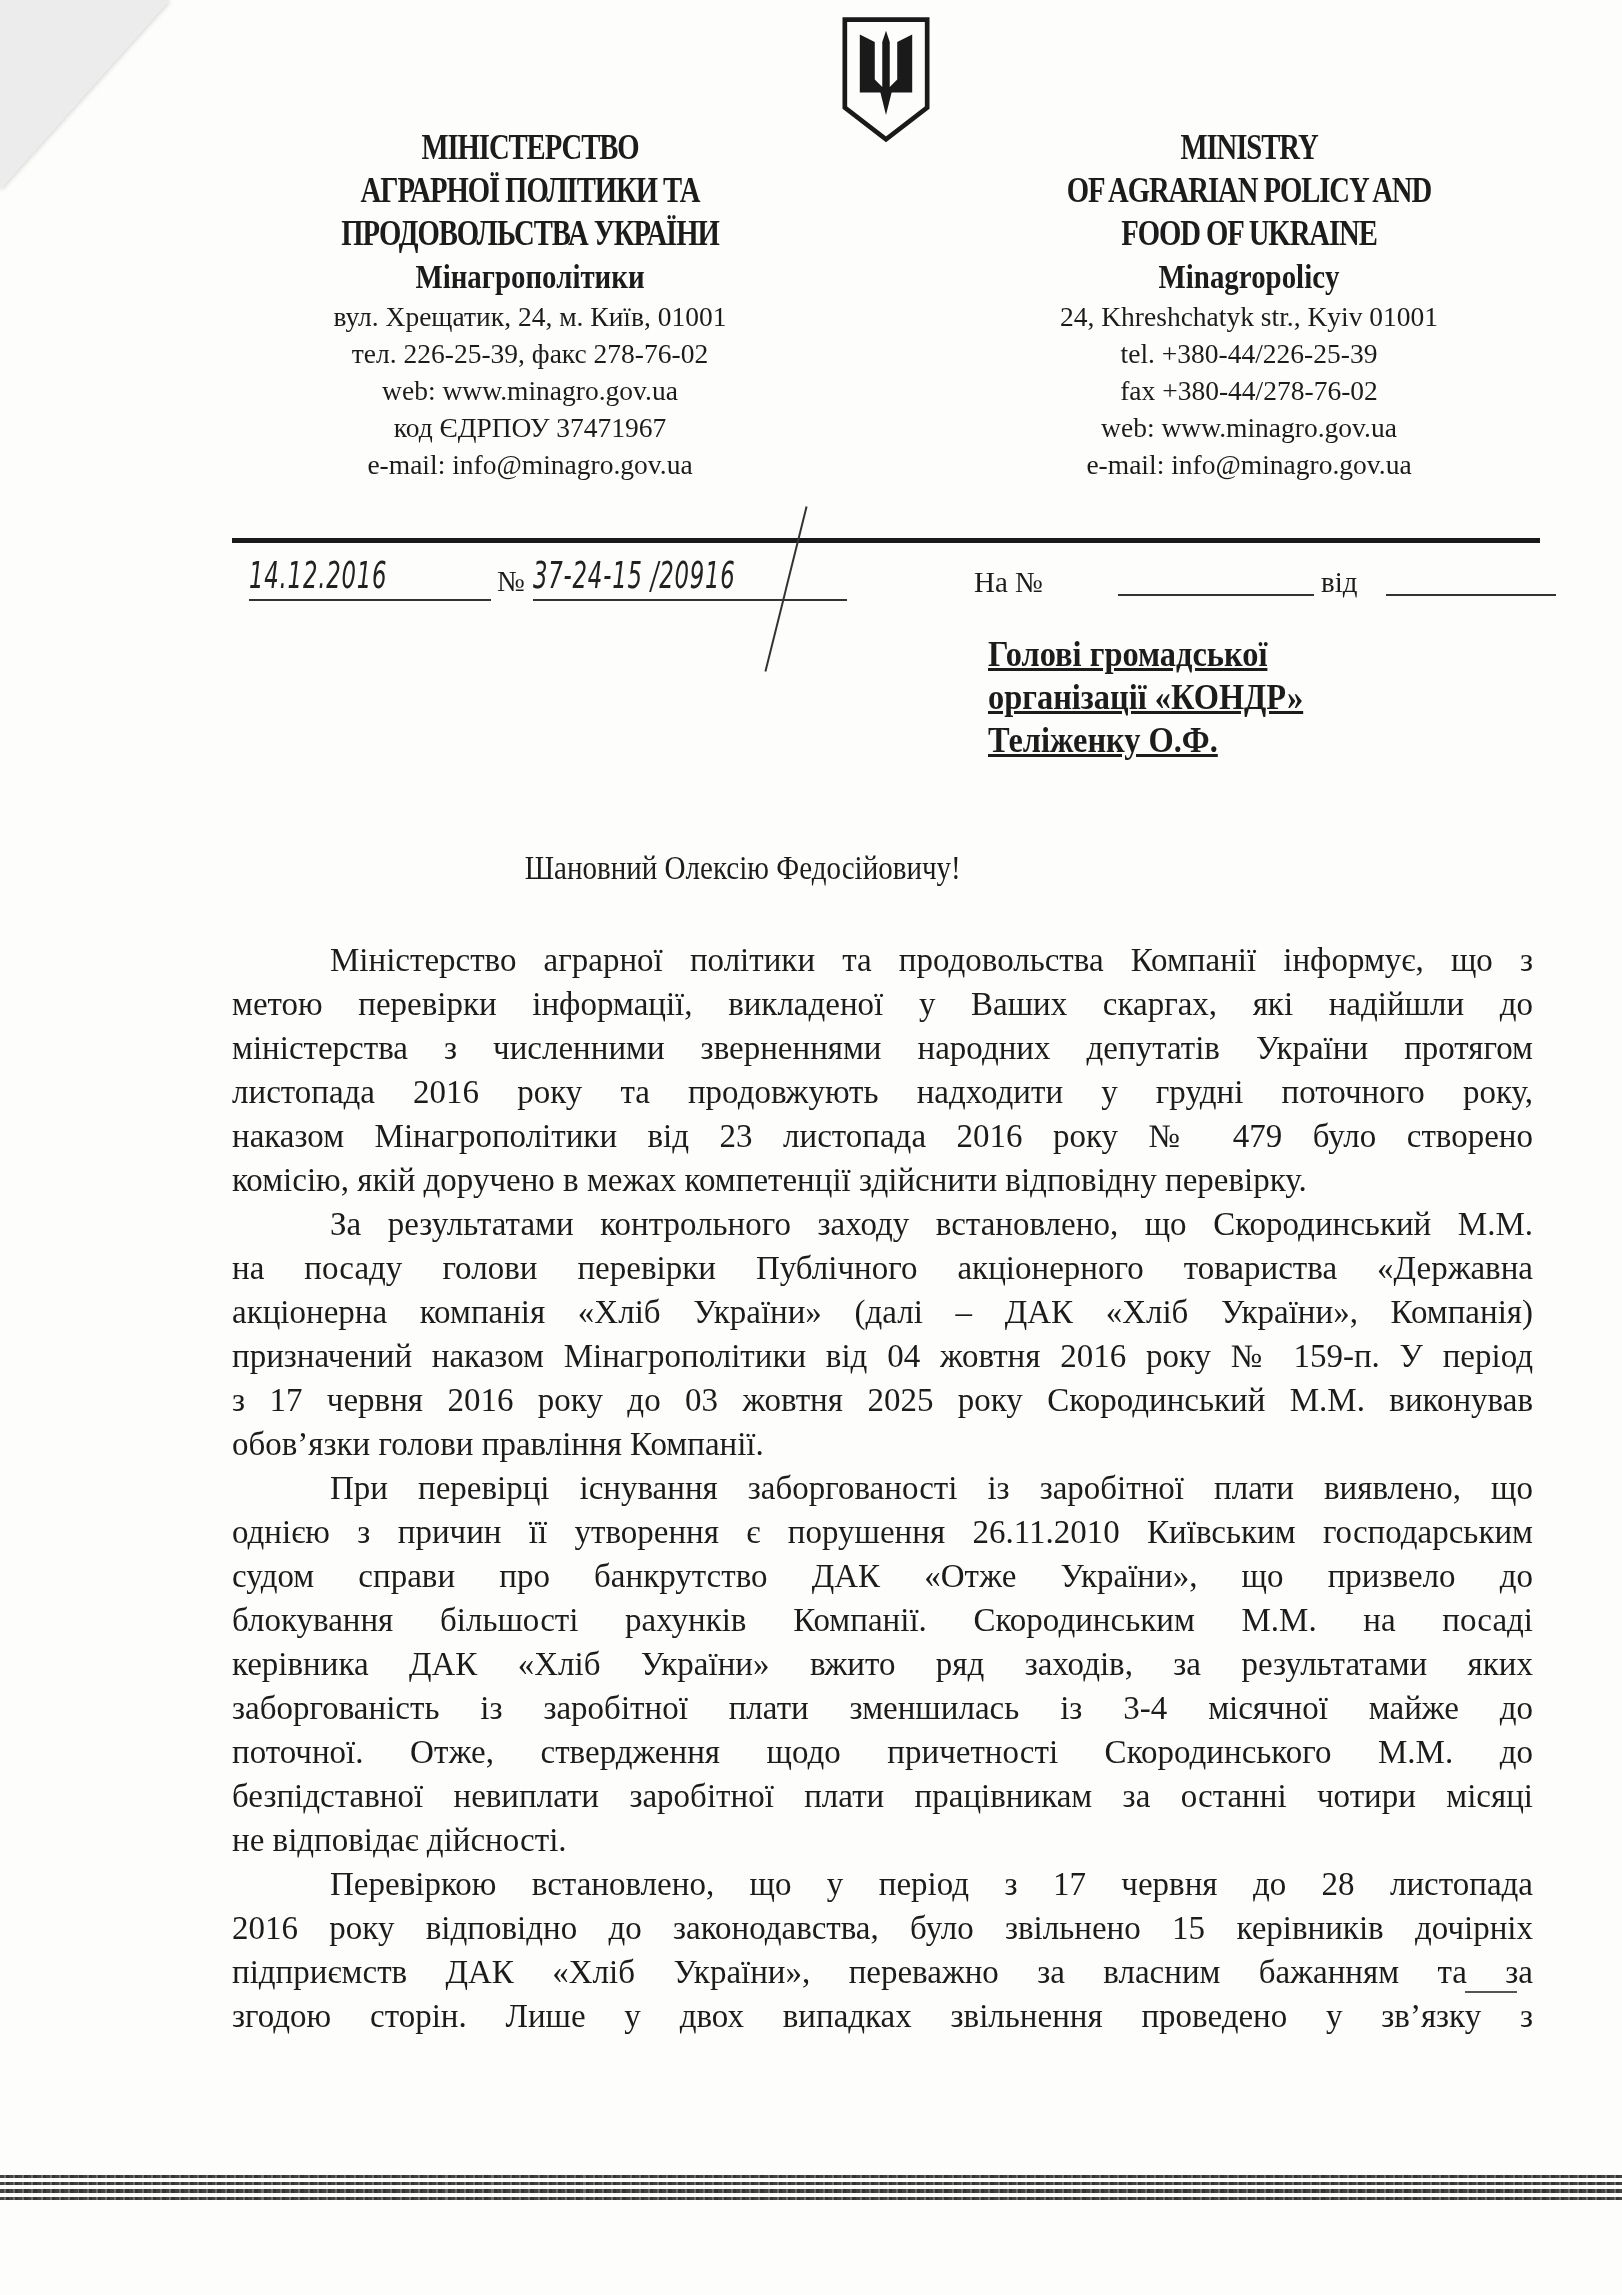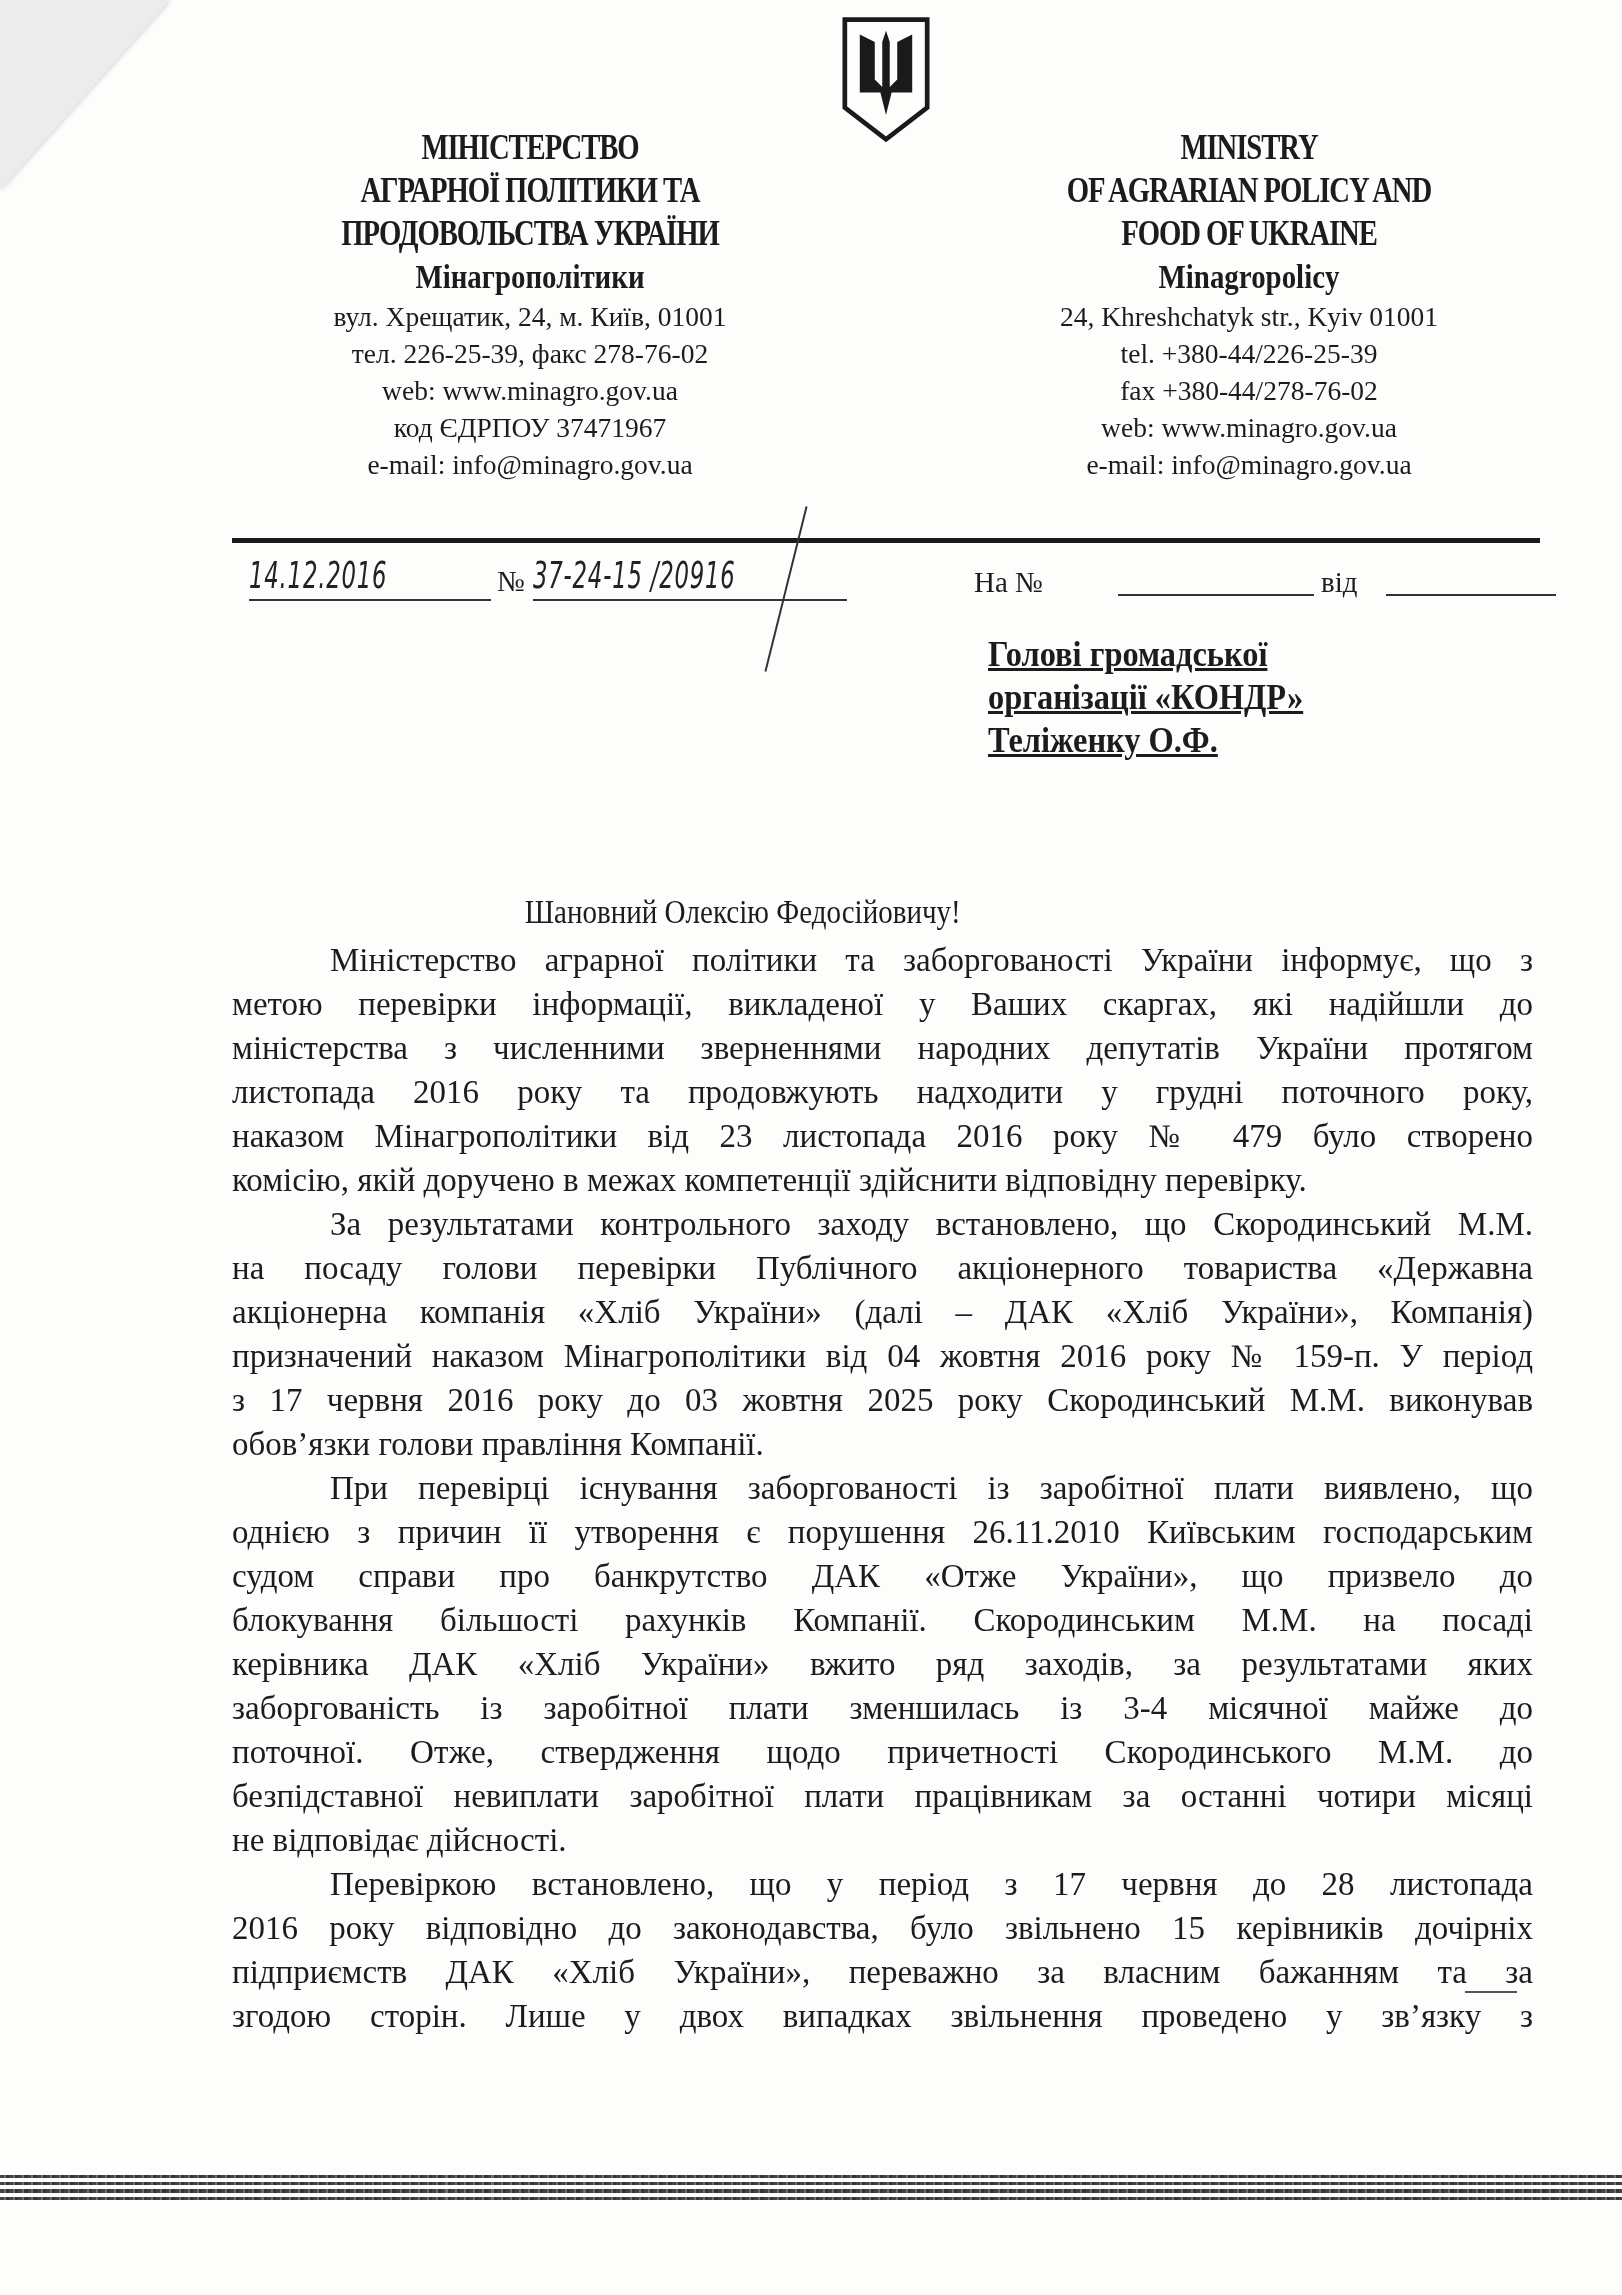--- a/index.html
+++ b/index.html
@@ -25,21 +25,21 @@
   .date-field { position:absolute; left:6.5px; top:0; width:242px; border-bottom:2.6px solid #333; height:46px; }
   .no-label { position:absolute; left:255px; top:11.8px; font-size:29px; }
   .num-field { position:absolute; left:291px; top:0; width:314px; border-bottom:2.6px solid #333; height:46px; }
   .slash { position:absolute; left:785px; top:504px; width:2px; height:170px; background:#333; transform:rotate(14deg); }
   .on-label { position:absolute; left:732px; top:13px; font-size:29px; }
   .on-blank { position:absolute; left:876px; top:41px; width:196px; border-bottom:2.6px solid #333; }
   .from-label { position:absolute; left:1079px; top:13px; font-size:29px; }
   .from-blank { position:absolute; left:1144px; top:41px; width:170px; border-bottom:2.6px solid #333; }
   .addressee { position:absolute; left:988px; top:633px; font-weight:bold; font-size:36px; line-height:43px;text-decoration:underline; }
   .addressee div { transform:scaleX(0.9); transform-origin:left; white-space:nowrap; }
-  .salutation { position:absolute; left:0; width:1485px; top:850px; text-align:center; font-size:33px;margin-top:44px; }
+  .salutation { position:absolute; left:0; width:1485px; top:850px; text-align:center; font-size:33px; }
   .salutation span { display:inline-block; transform:scaleX(0.88); }
   .body { position:absolute; left:232px; top:938px; width:1301px; font-size:33px; line-height:44px; text-align:justify; }
   .body .line { display:block; text-align:justify; text-align-last:justify; white-space:nowrap; }
   .body .line.last { text-align-last:left; }
   .scan-lines { position:absolute; left:0; top:2175px; width:1623px; height:33px; }
   .scan-lines div { height:3.3px; margin-bottom:3.9px; background:repeating-linear-gradient(90deg,#222 0 3.9px,#555 3.9px 5.9px,#111 5.9px 9.2px); opacity:0.85; }
   .strike { position:absolute; left:1465px; top:1991px; width:52px; height:2px; background:#555; }
 </style>
 </head>
 <body>
@@ -97,21 +97,21 @@
   <div>організації «КОНДР»</div>
   <div>Теліженку О.Ф.</div>
 </div>
 
 <div class="salutation">
   <span>Шановний Олексію Федосійовичу!</span>
 </div>
 
 <div class="body" id="letter-body">
     <div>
-      <span class="line" style="text-indent: 98px;">Міністерство аграрної політики та заборгованості України інформує, що з</span>
+      <span class="line" style="text-indent: 98px;">Міністерство аграрної політики та продовольства Компанії інформує, що з</span>
       <span class="line">метою перевірки інформації, викладеної у Ваших скаргах, які надійшли до</span>
       <span class="line">міністерства з численними зверненнями народних депутатів України протягом</span>
       <span class="line">листопада 2016 року та продовжують надходити у грудні поточного року,</span>
       <span class="line">наказом Мінагрополітики від 23 листопада 2016 року № 479 було створено</span>
       <span class="line last">комісію, якій доручено в межах компетенції здійснити відповідну перевірку.</span>
     </div>
     <div>
       <span class="line" style="text-indent: 98px;">За результатами контрольного заходу встановлено, що Скородинський М.М.</span>
       <span class="line">на посаду голови перевірки Публічного акціонерного товариства «Державна</span>
       <span class="line">акціонерна компанія «Хліб України» (далі – ДАК «Хліб України», Компанія)</span>

